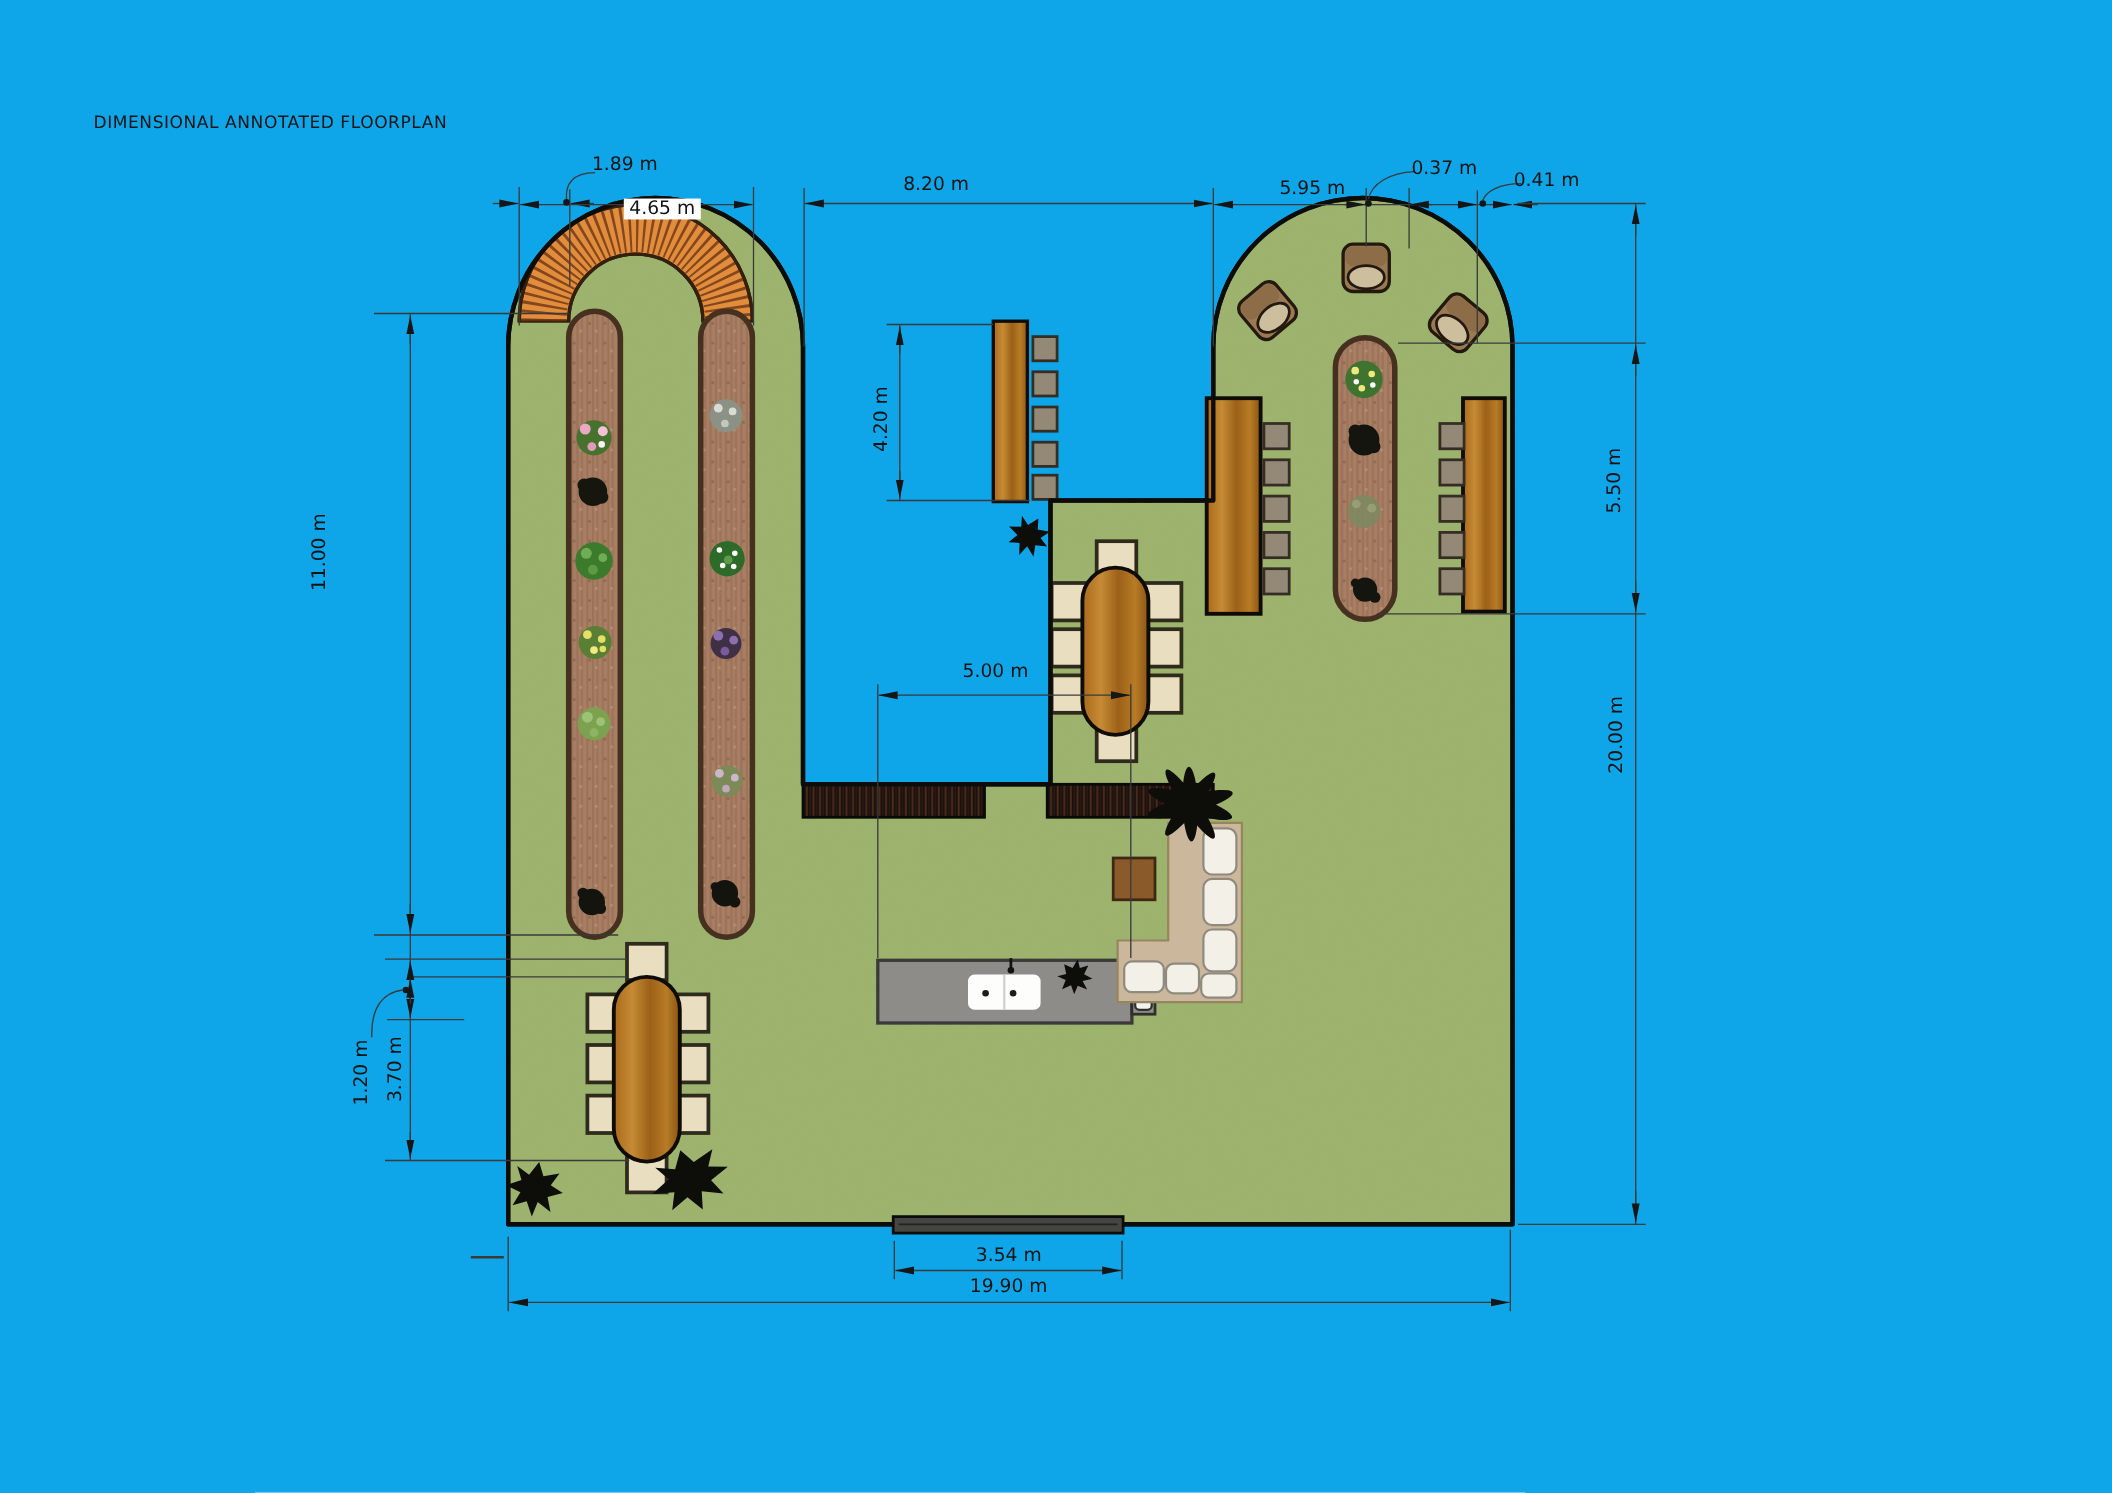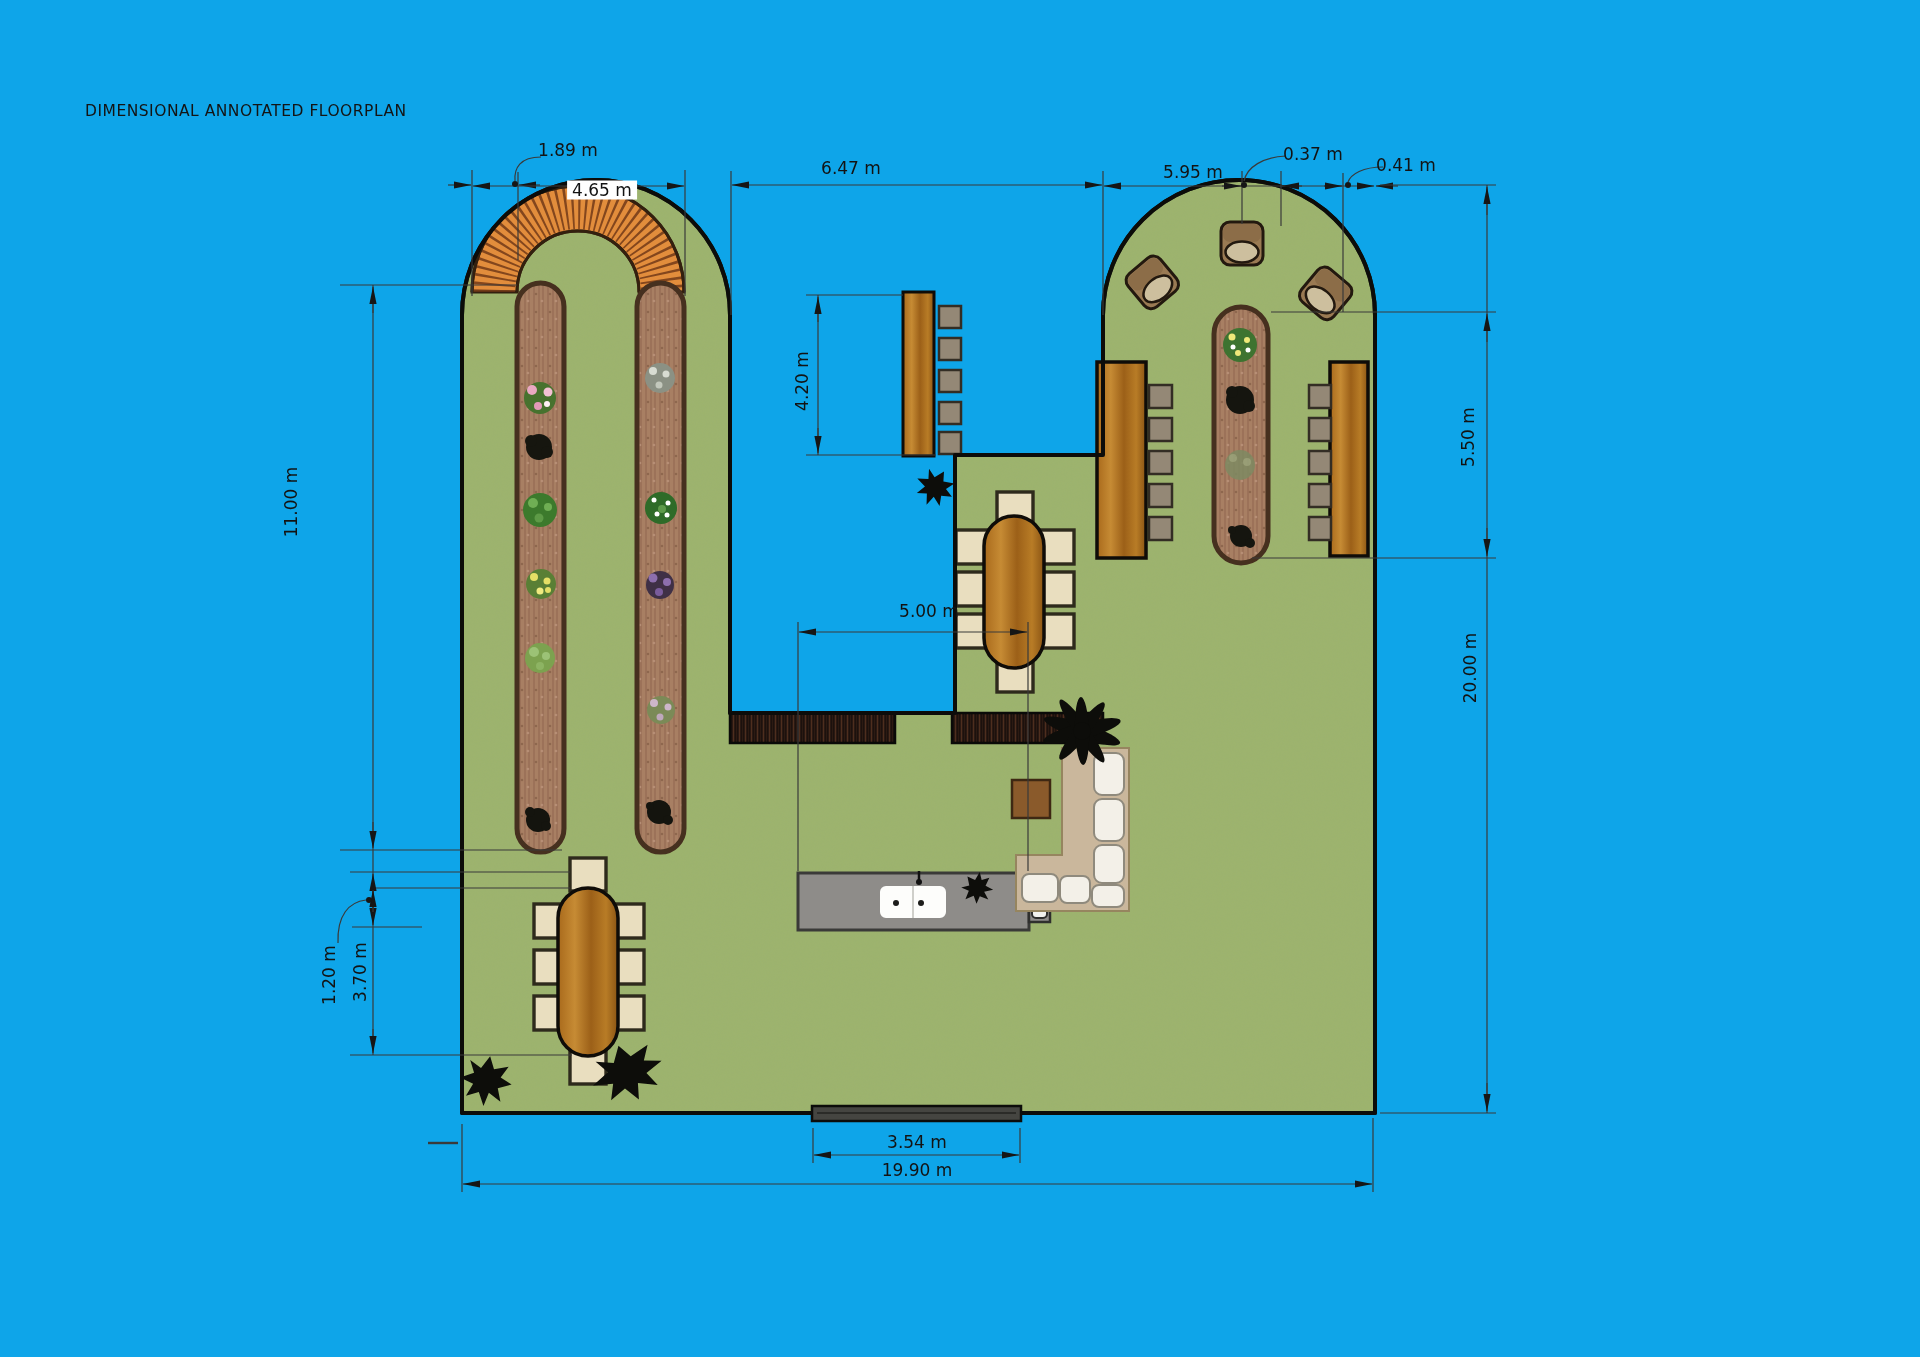--- a/index.html
+++ b/index.html
@@ -352,28 +352,28 @@
     <line x1="463" y1="1184" x2="1372" y2="1184" marker-start="url(#ah)" marker-end="url(#ah)"></line>
     <path d="M428 1143 H458" stroke-width="2.4"></path>
   </g>
 </svg>
 
 <div class="title">DIMENSIONAL ANNOTATED FLOORPLAN</div>
 
 <div>
   <div class="dimlabel" style="left:568px;top:150px">1.89 m</div>
   <div class="dimlabel bgwhite" style="left:602px;top:190px">4.65 m</div>
-  <div class="dimlabel" style="left:851px;top:168px">6.47 m</div>
+  <div class="dimlabel" style="left:851px;top:168px">8.20 m</div>
   <div class="dimlabel" style="left:1193px;top:172px">5.95 m</div>
   <div class="dimlabel" style="left:1313px;top:154px">0.37 m</div>
   <div class="dimlabel" style="left:1406px;top:165px">0.41 m</div>
   <div class="dimlabel rot" style="left:1468px;top:437px">5.50 m</div>
   <div class="dimlabel rot" style="left:1470px;top:668px">20.00 m</div>
   <div class="dimlabel rot" style="left:291px;top:502px">11.00 m</div>
   <div class="dimlabel rot" style="left:802px;top:381px">4.20 m</div>
-  <div class="dimlabel" style="left:929px;top:611px">5.00 m</div>
+  <div class="dimlabel" style="left:905px;top:611px">5.00 m</div>
   <div class="dimlabel rot" style="left:329px;top:975px">1.20 m</div>
   <div class="dimlabel rot" style="left:360px;top:972px">3.70 m</div>
   <div class="dimlabel" style="left:917px;top:1142px">3.54 m</div>
   <div class="dimlabel" style="left:917px;top:1170px">19.90 m</div>
 </div>
 
 </div>
 
 </body></html>

